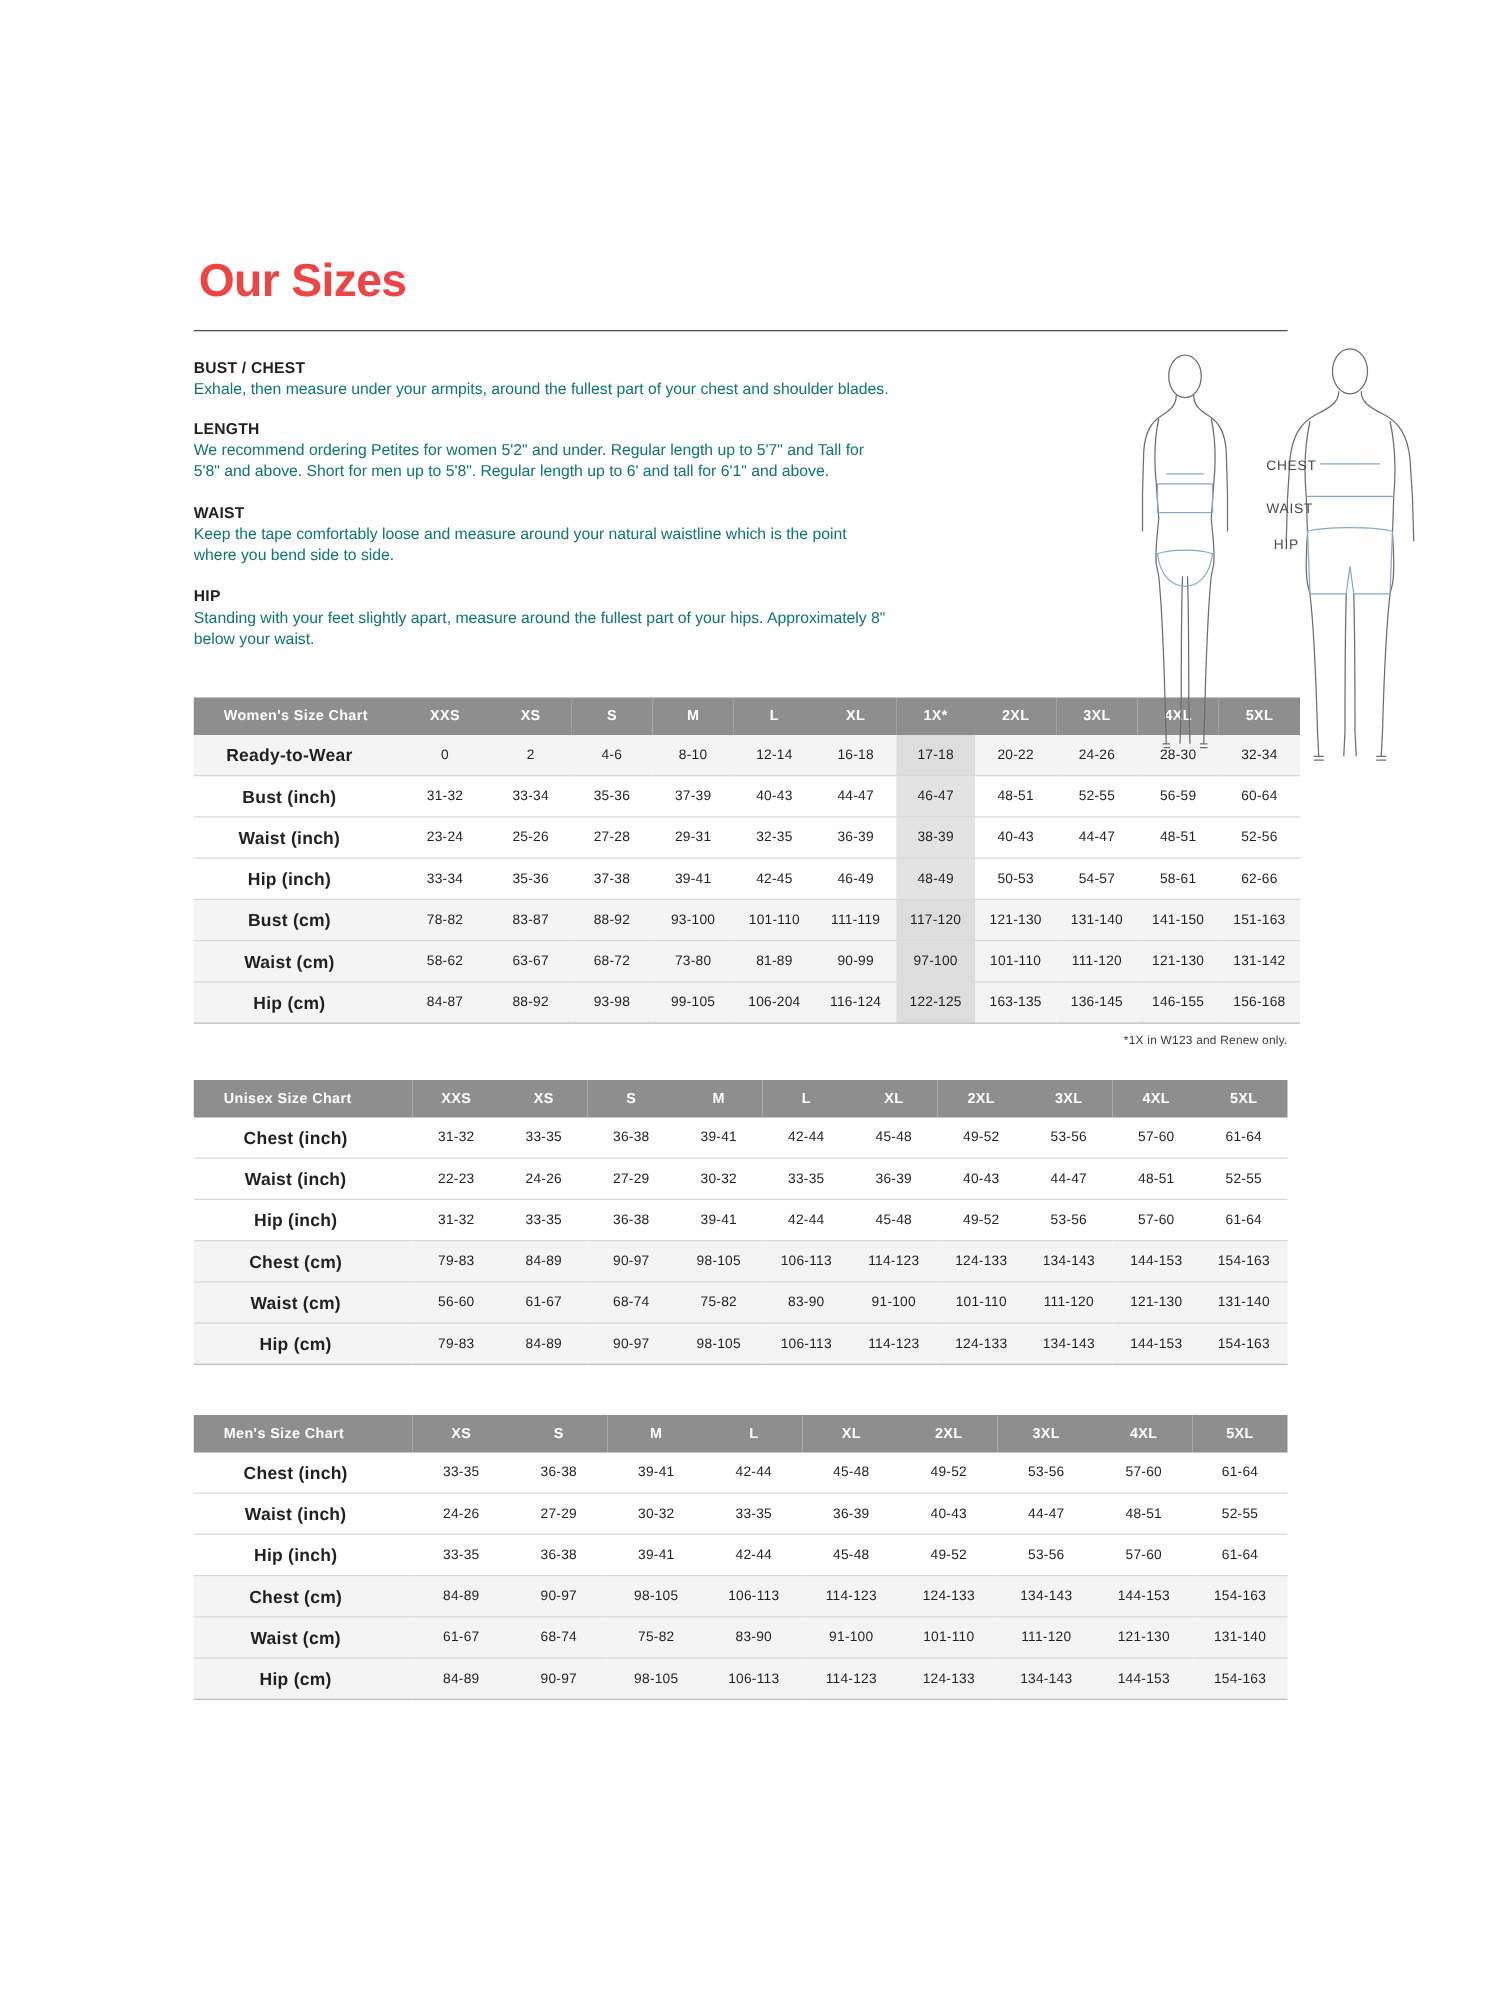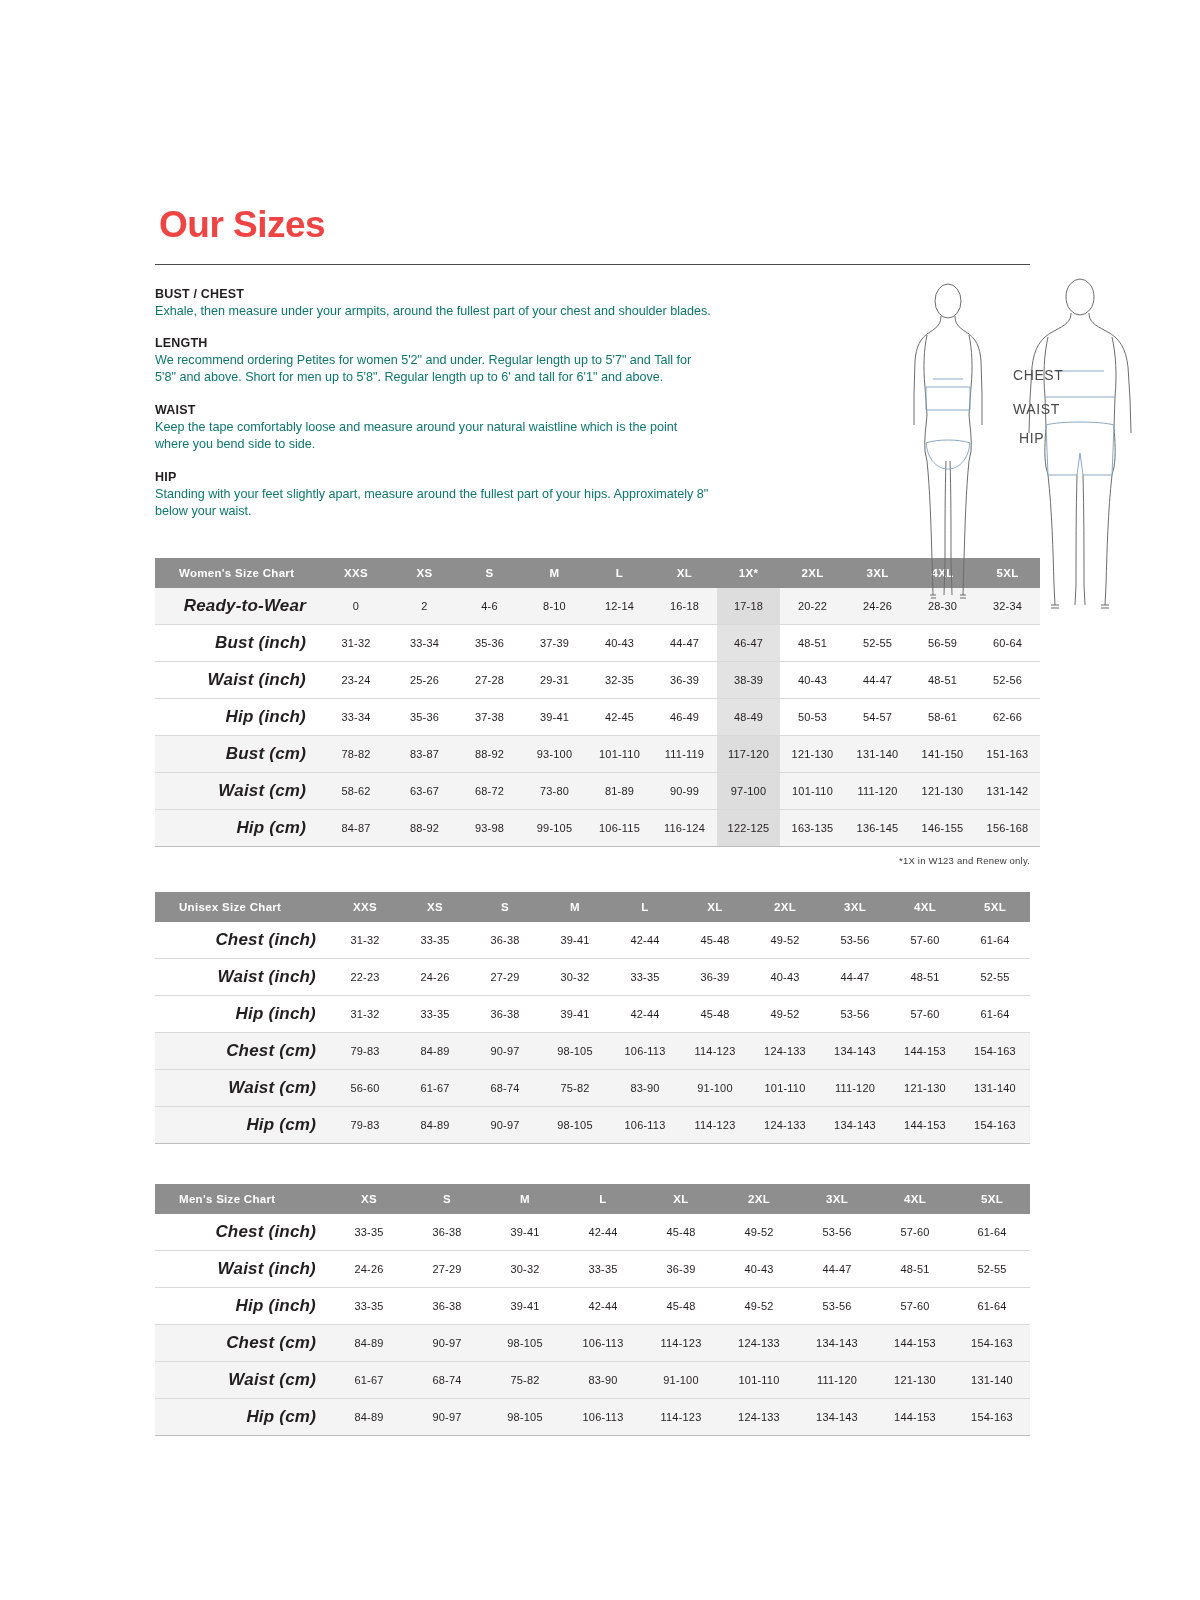--- a/index.html
+++ b/index.html
@@ -69,21 +69,21 @@
   
   .figures {
     position: absolute;
     left: 745px;
     top: 70px;
     width: 285px;
     height: 350px;
   }
   .figlabel {
     position: absolute;
-    font-size: 14px;
+    font-size: 11px;
     letter-spacing: 0.6px;
     color: #4a4a4a;
   }
 
   
   table {
     border-collapse: collapse;
     width: 875px;
     table-layout: fixed;
   }
@@ -108,26 +108,24 @@
   tbody td {
     font-size: 11px;
     text-align: center;
     padding: 8px 2px;
     border-bottom: 1px solid #d9d9d9;
     color: #231f20;
     letter-spacing: 0.2px;
   }
   tbody tr:last-child td { border-bottom: 1px solid #bdbdbd; }
   tbody td.rowhead {
-    text-align: right;
     font-weight: bold;
-    font-size: 17px;
+    font-size: 14px;
     padding-right: 14px;
     white-space: nowrap;
-    font-style: italic;
   }
   tbody tr.shaded td { background: #f4f4f4; }
   td.hl { background: #e3e3e3 !important; }
   tbody tr.shaded td.hl { background: #dddddd !important; }
 
   .footnote {
     width: 875px;
     text-align: right;
     font-size: 9.5px;
     color: #3a3a3a;
@@ -330,21 +328,21 @@
             <td>111-120</td>
             <td>121-130</td>
             <td>131-142</td>
           </tr>
           <tr class="shaded">
             <td class="rowhead">Hip (cm)</td>
             <td>84-87</td>
             <td>88-92</td>
             <td>93-98</td>
             <td>99-105</td>
-            <td>106-115</td>
+            <td>106-204</td>
             <td>116-124</td>
             <td class="hl">122-125</td>
             <td>163-135</td>
             <td>136-145</td>
             <td>146-155</td>
             <td>156-168</td>
           </tr>
         </tbody>
       </table>
       <div class="footnote">*1X in W123 and Renew only.</div>

